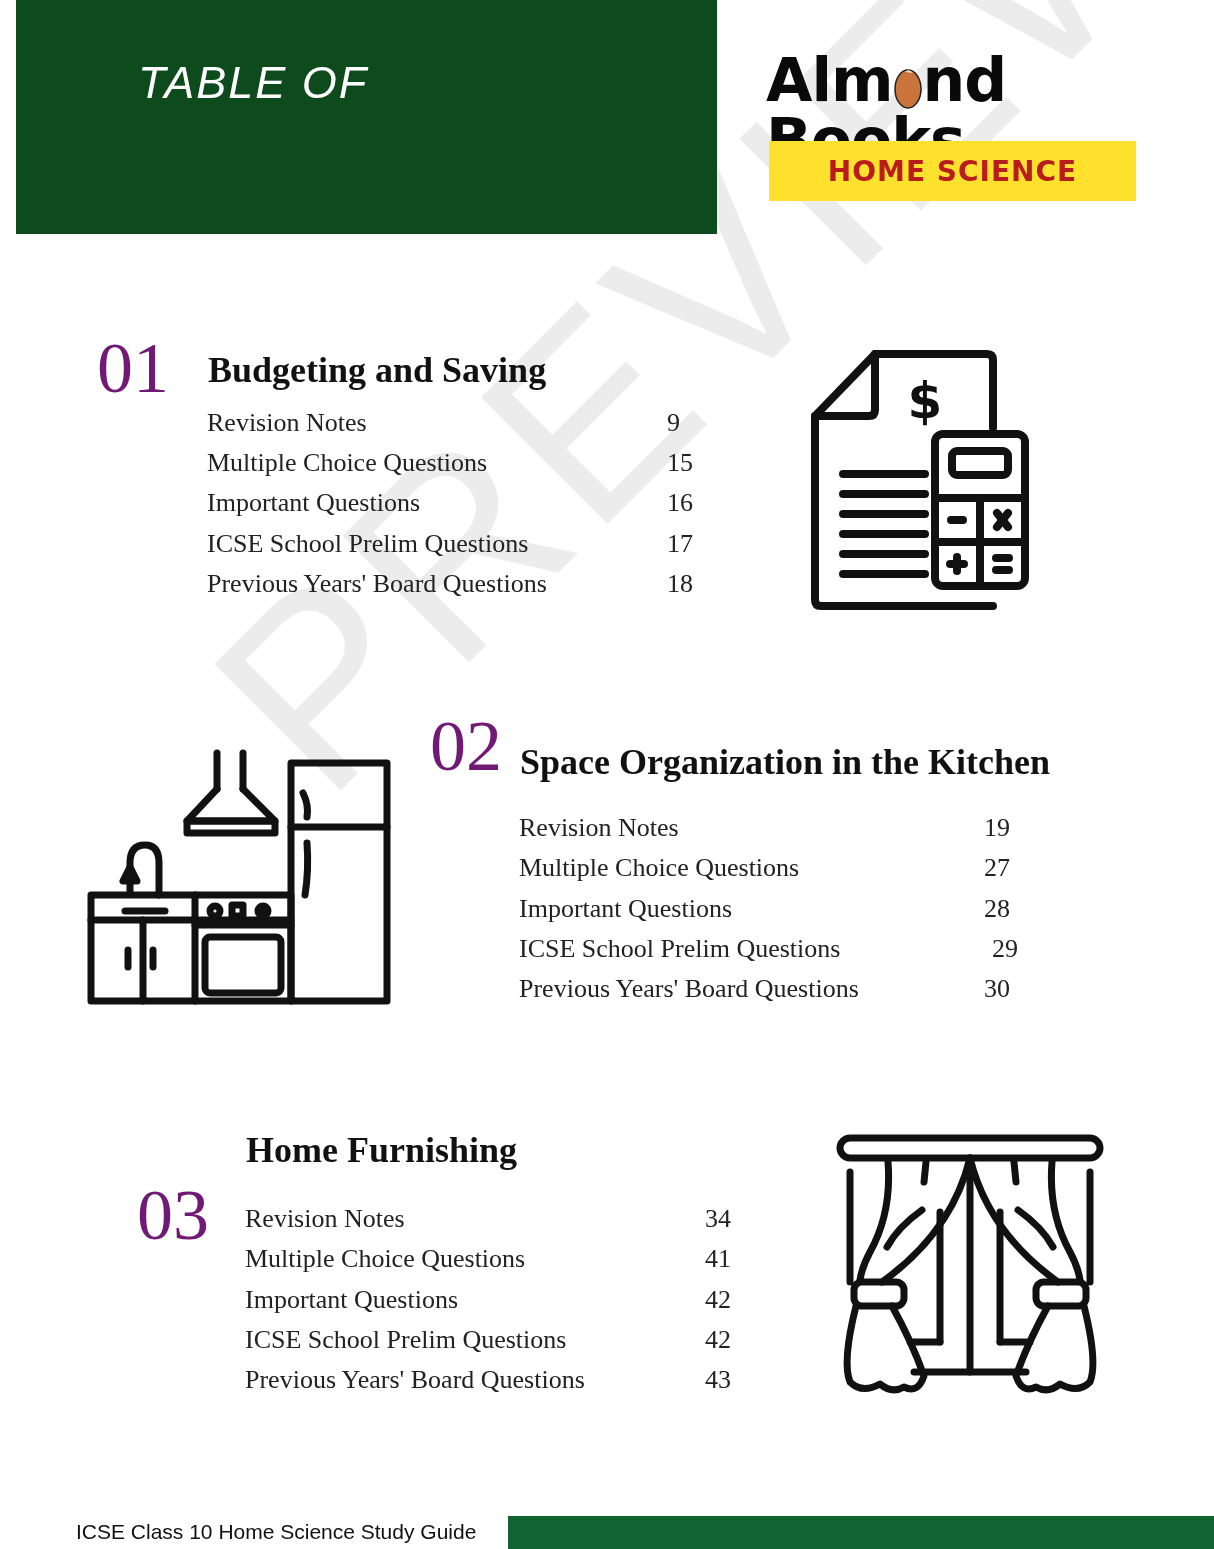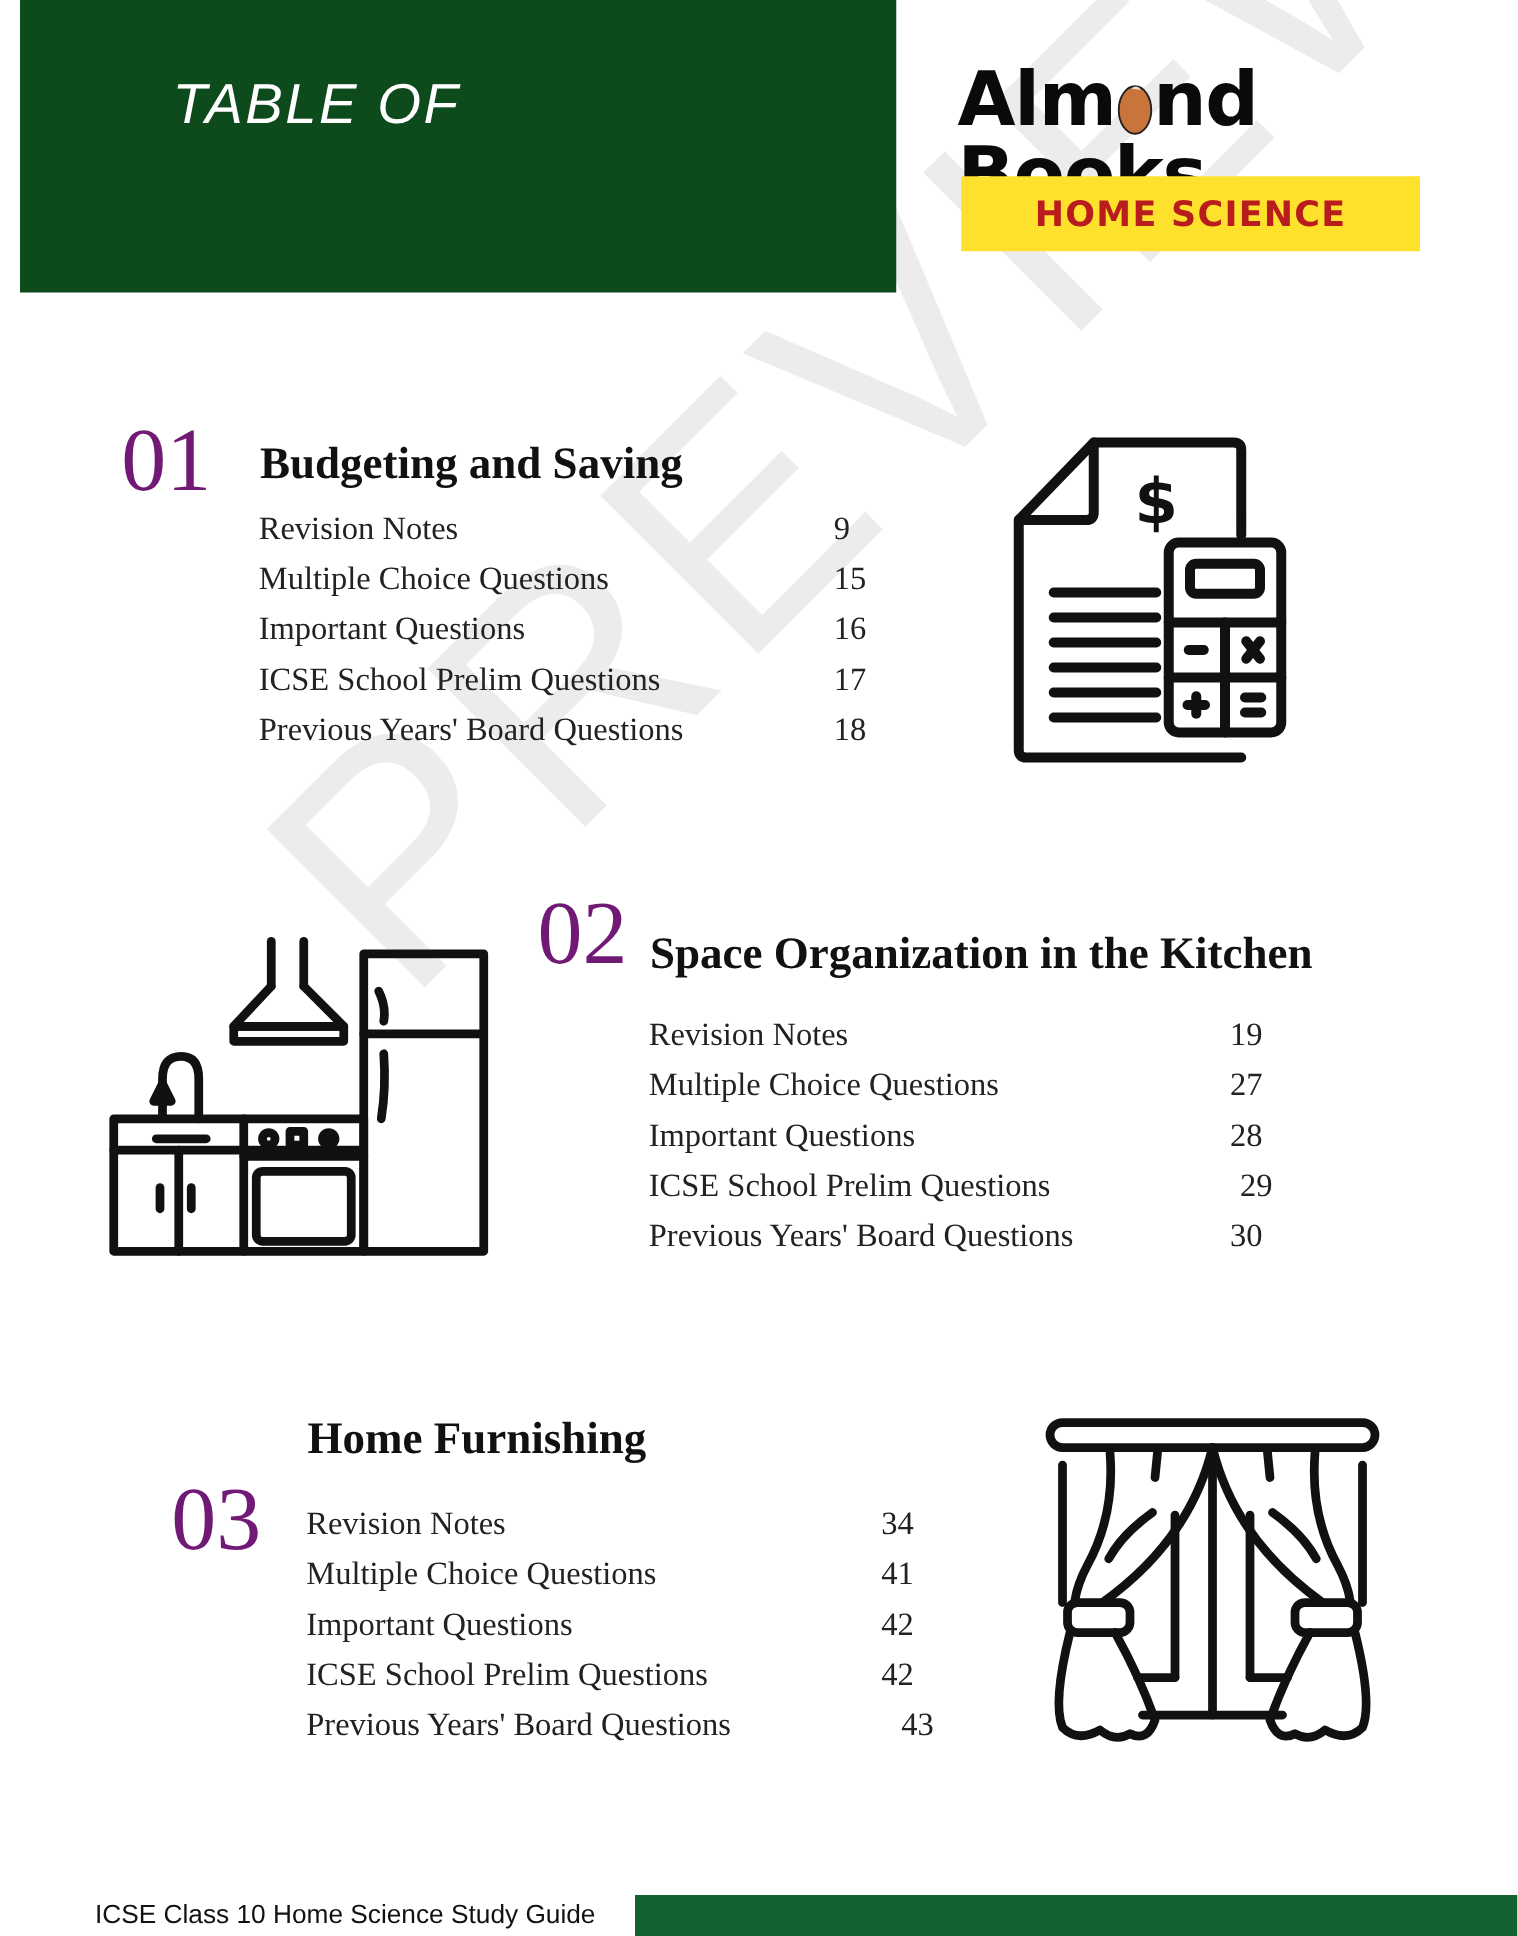--- a/index.html
+++ b/index.html
@@ -107,21 +107,21 @@
   <rect x="120" y="192" width="76" height="56" rx="5"></rect>
 </svg>
 
 <div class="chapter" style="left:0;top:0;">
   <div class="ch-num" style="left:137px;top:1179px;">03</div>
   <div class="ch-title" style="left:246px;top:1132px;">Home Furnishing</div>
   <div class="entry" style="left:245px;top:1206px;"><span>Revision Notes</span><span class="pg" style="left:460px;">34</span></div>
   <div class="entry" style="left:245px;top:1246px;"><span>Multiple Choice Questions</span><span class="pg" style="left:460px;">41</span></div>
   <div class="entry" style="left:245px;top:1287px;"><span>Important Questions</span><span class="pg" style="left:460px;">42</span></div>
   <div class="entry" style="left:245px;top:1327px;"><span>ICSE School Prelim Questions</span><span class="pg" style="left:460px;">42</span></div>
-  <div class="entry" style="left:245px;top:1367px;"><span>Previous Years' Board Questions</span><span class="pg" style="left:460px;margin-left:16px;">43</span></div>
+  <div class="entry" style="left:245px;top:1367px;"><span>Previous Years' Board Questions</span><span class="pg" style="left:460px;">43</span></div>
 </div>
 
 <svg class="icon" style="left:832px;top:1132px;" width="275" height="270" viewBox="0 0 275 270" fill="none" stroke="#111" stroke-width="7" stroke-linecap="round" stroke-linejoin="round">
   <rect x="8" y="6" width="260" height="20" rx="10"></rect>
   <line x1="138" y1="26" x2="138" y2="240"></line>
   <line x1="108" y1="80" x2="108" y2="210"></line>
     <line x1="168" y1="80" x2="168" y2="210"></line>
   <line x1="108" y1="210" x2="78" y2="210"></line>
     <line x1="168" y1="210" x2="198" y2="210"></line>
   <line x1="82" y1="240" x2="194" y2="240"></line>

